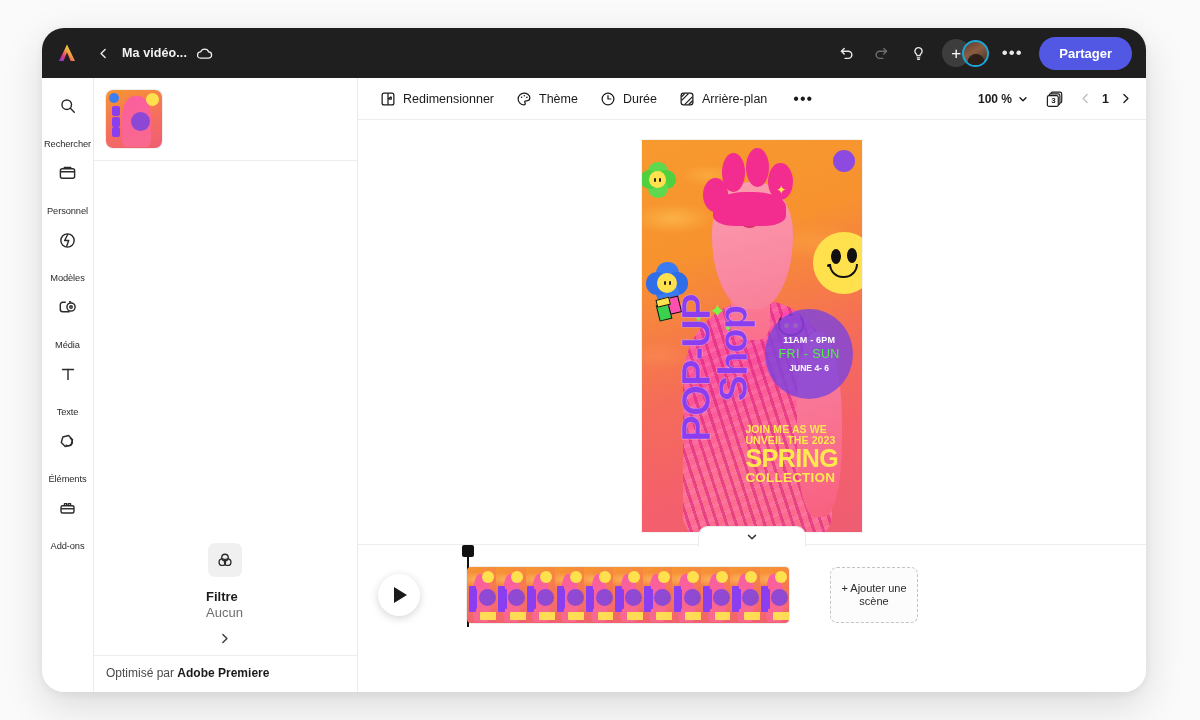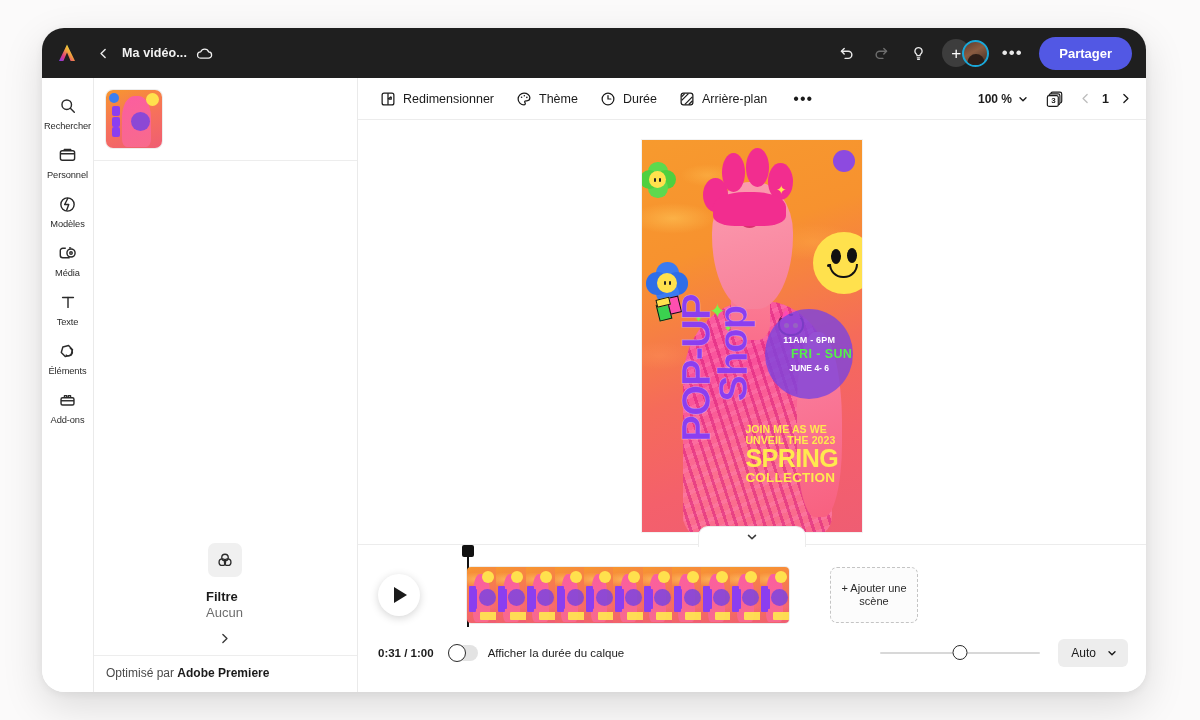--- a/index.html
+++ b/index.html
@@ -91,21 +91,21 @@
 
   
   #rail {
     width: 52px; flex: 0 0 52px;
     background: #ffffff; border-right: 1px solid #eaeaea;
     padding-top: 10px;
     display: flex; flex-direction: column; align-items: center;
   }
   .rail-item {
     width: 52px; padding: 7px 0 6px; cursor: pointer;
-    display: flex; flex-direction: column; align-items: center; gap: 4px;
+    display: flex; flex-direction: column; align-items: center; gap: 22px;
   }
   .rail-item .ri-ic { height: 22px; display:flex; align-items:center; justify-content:center; color:#2b2b2b; }
   .rail-item .ri-lb { font-size: 9.3px; color: #2b2b2b; letter-spacing: -.1px; }
 
   
   #panel {
     width: 264px; flex: 0 0 264px; background: #ffffff;
     border-right: 1px solid #eaeaea; display: flex; flex-direction: column;
     min-height: 0;
   }
@@ -304,21 +304,21 @@
 
   
   #badge {
     position: absolute; left: 56%; top: 43%; width: 40%; height: 23%;
     border-radius: 50%;
     background: rgba(124,68,222,.80);
     display: flex; flex-direction: column; align-items: center; justify-content: center;
     text-align: center;
   }
   #badge .b1 { color:#ffffff; font-size: 9px; font-weight: 800; letter-spacing: .2px; }
-  #badge .b2 { color:#55f04a; font-size: 12.5px; font-weight: 700; margin: 2px 0; letter-spacing:.4px;padding-left:25px; }
+  #badge .b2 { color:#55f04a; font-size: 12.5px; font-weight: 400; margin: 2px 0; letter-spacing:.4px; }
   #badge .b3 { color:#ffffff; font-size: 8.5px; font-weight: 800; }
 
   
   #promo {
     position: absolute; left: 47%; top: 72.5%; width: 50%;
     color: #ffe94f; font-weight: 800; text-align: left; line-height: 1.05;
   }
   #promo .p1 { font-size: 10.5px; letter-spacing: .1px; }
   #promo .p2 { font-size: 10.5px; letter-spacing: .1px; }
   #promo .p3 { font-size: 25px; line-height: .95; margin-top: 1px; letter-spacing: -.5px; }
@@ -875,37 +875,17 @@
                   <span class="pu"></span>
                   <span class="pu2"></span>
                   <span class="yl"></span>
                 </div>
             </div>
           </div>
 
           <div id="add-scene">+ Ajouter une scène</div>
         </div>
 
-        <div id="tl-bottom">
-          <div id="time-readout">0:31 / 1:00</div>
-          <div id="layer-toggle">
-            <span class="knob"></span>
-          </div>
-          <div id="layer-toggle-label">Afficher la durée du calque</div>
-          <div id="tl-spacer"></div>
-          <div id="zoom-slider">
-            <span class="track"></span>
-            <span class="knob"></span>
-          </div>
-          <div id="auto-select">
-            <span>Auto</span>
-            <span>
-              <svg width="12" height="12" viewBox="0 0 14 14" fill="none" stroke="currentColor" stroke-width="1.6" stroke-linecap="round" stroke-linejoin="round">
-                  <path d="M3.5 5.5 7 9l3.5-3.5"></path>
-                </svg>
-            </span>
-          </div>
-        </div>
       </div>
 
     </div>
   </div>
 </div>
 
 </body></html>

